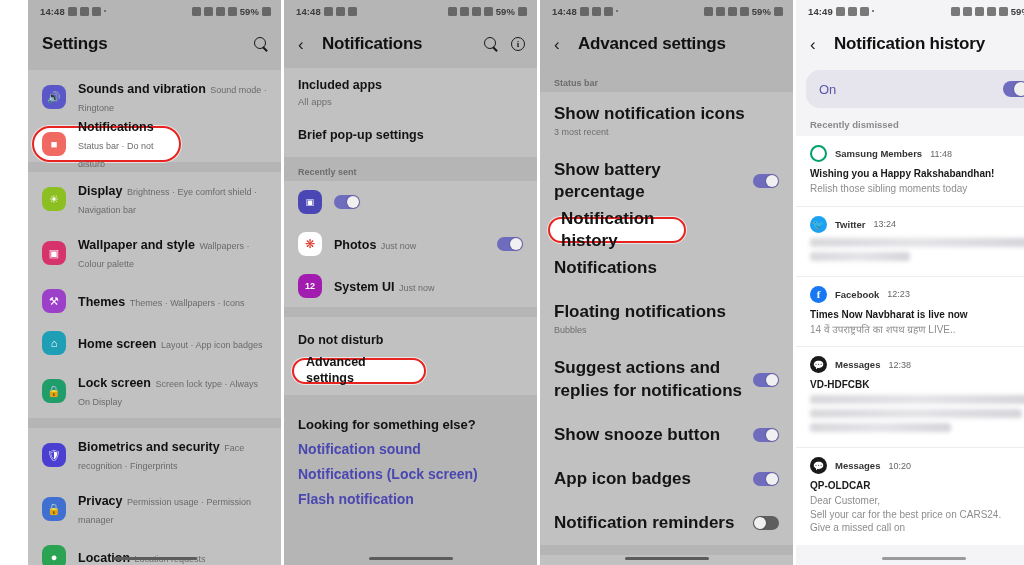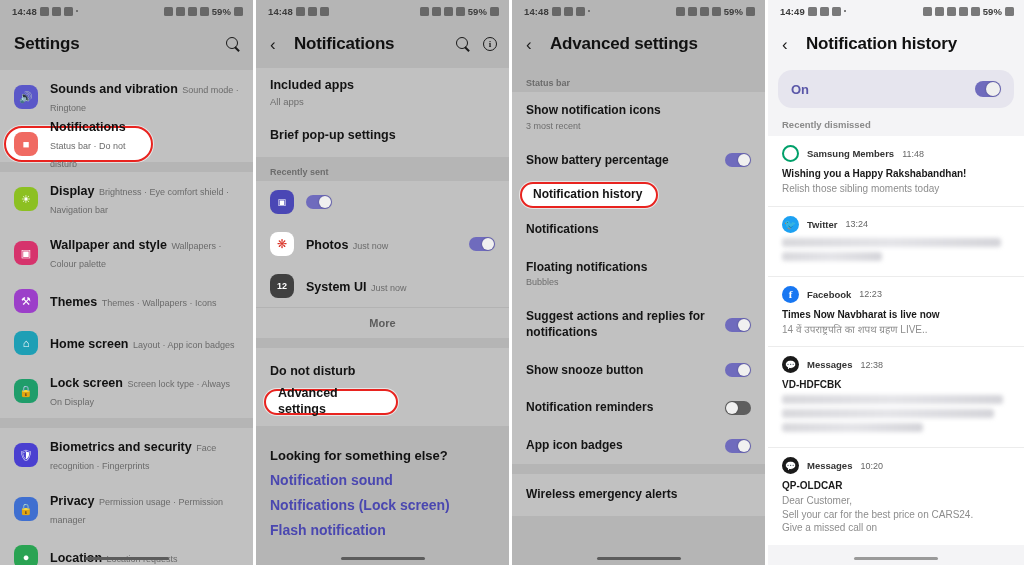--- a/index.html
+++ b/index.html
@@ -2,21 +2,21 @@
 <html><head>
 <meta charset="utf-8">
 <style>
   * { box-sizing: border-box; margin: 0; padding: 0; }
   body {
     width: 1024px; height: 565px;
     background: #ffffff;
     font-family: "Liberation Sans", sans-serif;
     overflow: hidden;
   }
-  .strip { display: flex; width: 904px; height: 565px; background:#fff; }
+  .strip { display: flex; width: 904px; height: 565px; background:#fff;padding-left:28px; }
   .panel {
     width: 253px; height: 565px;
     background: #b5b5b5;
     position: relative;
     overflow: hidden;
     margin-right: 3px;
     flex: 0 0 253px;
   }
   .panel:last-child { margin-right: 12px; width: 256px; flex-basis: 256px; }
   .panel.bright { background: #f4f4f6; }
@@ -90,41 +90,41 @@
   .tgl { width:26px;height:14px;border-radius:8px;position:relative;flex:0 0 26px; }
   .tgl.on { background:#6f6bbd; }
   .tgl.off { background:#5e5e5e; }
   .tgl .knob {
     position:absolute; top:1px; width:12px;height:12px;border-radius:50%;
     background:#f0f0f0; box-shadow:0 0 2px rgba(0,0,0,.35);
   }
   .tgl.on .knob { right:1px; }
   .tgl.off .knob { left:1px; }
   .trow { display:flex; align-items:center; padding:11px 14px; gap:10px; }
-  .trow .t { font-size:12px; color:#141414; font-weight:600; flex:1; line-height:1.3; }
+  .trow .t { font-size:17px; color:#141414; font-weight:600; flex:1; line-height:1.3; }
   .trow .s { font-size:9px; color:#6e6e6e; margin-top:2px; }
 
   
   .linkbox { padding: 12px 14px 4px; }
   .linkbox .q { font-size:13px;font-weight:700;color:#111; margin-bottom:9px; }
   .linkbox a { display:block; font-size:14px; color:#4a47b0; margin-bottom:9px; font-weight:600; text-decoration:none; }
 
   .more { text-align:center; font-size:11px; color:#5d5d5d; padding:9px 0; font-weight:600;
           border-top:1px solid rgba(0,0,0,.07); }
 
   .navbar { position:absolute; bottom:5px; left:0; right:0; display:flex; justify-content:center; }
   .navbar .pill { width:84px; height:3.5px; border-radius:2px; background:#5c5c5c; }
   .panel.bright .navbar .pill { background:#9a9a9a; }
 
   
   .onbar {
     margin: 2px 10px 0; background:#e6e5ee; border-radius:14px;
     display:flex; align-items:center; padding: 11px 13px;
   }
-  .onbar .t { font-size:13px; font-weight:700; color:#5a57a8; flex:1; }
+  .onbar .t { font-size:13px; font-weight:400; color:#5a57a8; flex:1; }
   .onbar .tgl { width:30px;height:16px;border-radius:9px; }
   .onbar .tgl .knob { width:14px;height:14px; }
 
   .rd-label { font-size:9.5px; color:#8a8a8a; padding: 11px 14px 6px; font-weight:600; }
   .nh-card { background:#fff; }
   .nitem { padding: 9px 14px 10px; border-bottom:1px solid #ececec; }
   .nhead { display:flex; align-items:center; gap:8px; }
   .nicon { width:17px;height:17px;border-radius:50%;flex:0 0 17px;
            display:flex;align-items:center;justify-content:center; }
   .napp { font-size:9.5px; font-weight:700; color:#333; }
@@ -312,27 +312,26 @@
         <span class="appicon" style="background:#ffffff;font-size:12px;color:#d93025">❋</span>
         <span class="txt" style="flex:1">
           <span class="t">Photos</span>
           <span class="s">Just now</span>
         </span>
         <span class="tgl on">
             <span class="knob"></span>
           </span>
       </div>
       <div class="srow">
-        <span class="appicon" style="background:#404040;font-size:9px;font-weight:700">12</span>
+        <span class="appicon" style="background:#a21caf;font-size:9px;font-weight:700">12</span>
         <span class="txt" style="flex:1">
           <span class="t">System UI</span>
           <span class="s">Just now</span>
         </span>
       </div>
-      <div class="more">More</div>
     </div>
 
     <div class="gap"></div>
 
     <div class="card" style="padding:6px 0 10px">
       <div class="row">
         <div class="t">Do not disturb</div>
       </div>
       <div class="row" style="min-height:26px; position:relative;">
         <div class="hl" style="left:8px; top:-1px; width:134px; height:26px; padding:0 12px; border-radius:14px;">
@@ -416,28 +415,28 @@
             <span class="knob"></span>
           </span>
       </div>
       <div class="trow">
         <span class="t">Show snooze button</span>
         <span class="tgl on">
             <span class="knob"></span>
           </span>
       </div>
       <div class="trow">
+        <span class="t">App icon badges</span>
+        <span class="tgl on">
+            <span class="knob"></span>
+          </span>
+      </div>
+      <div class="trow">
         <span class="t">Notification reminders</span>
         <span class="tgl off">
-            <span class="knob"></span>
-          </span>
-      </div>
-      <div class="trow">
-        <span class="t">App icon badges</span>
-        <span class="tgl on">
             <span class="knob"></span>
           </span>
       </div>
     </div>
 
     <div class="gap"></div>
 
     <div class="card">
       <div class="trow" style="padding:13px 14px">
         <span class="t">Wireless emergency alerts</span>

